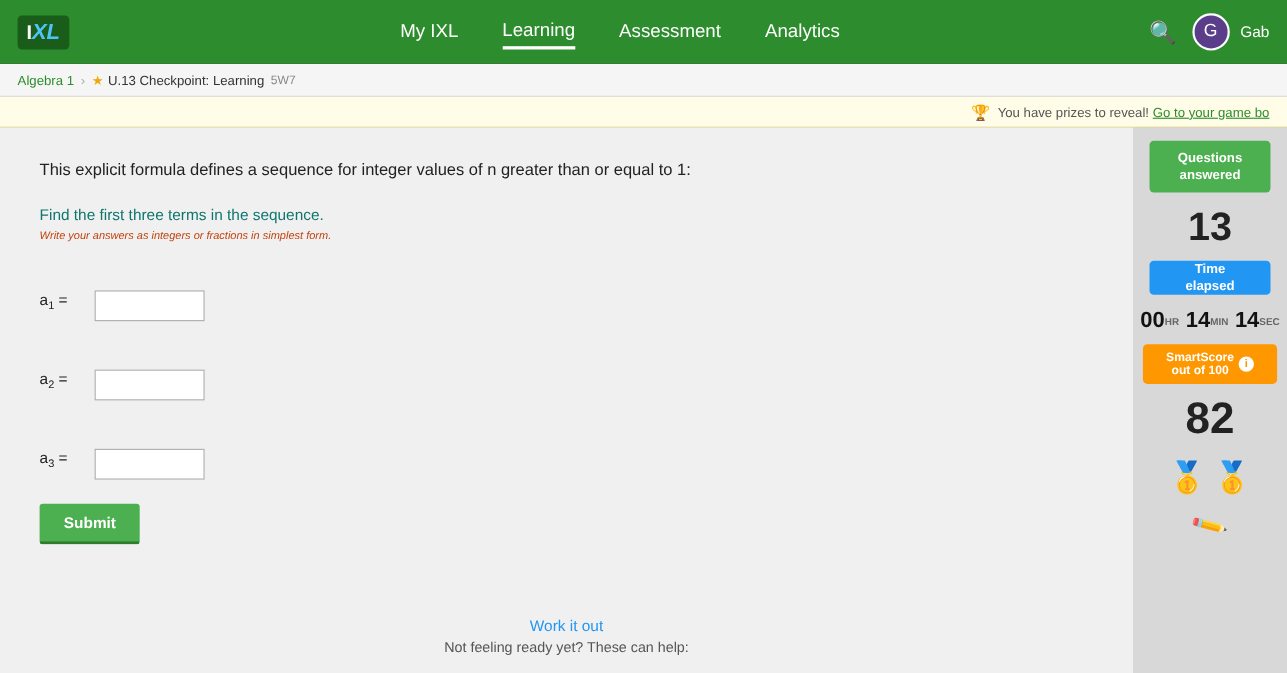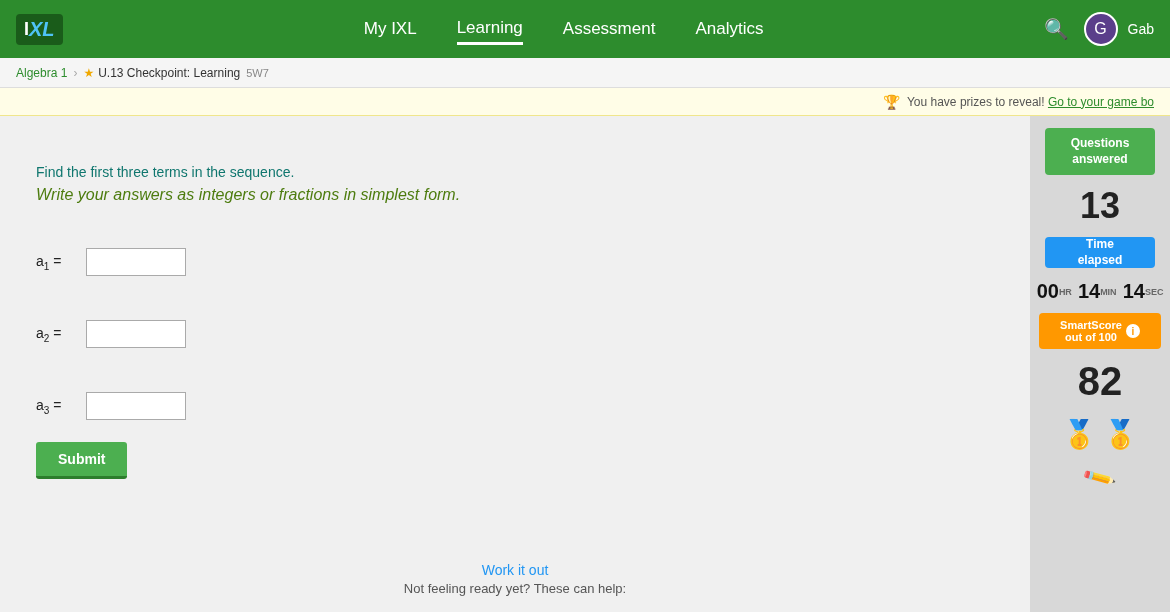--- a/index.html
+++ b/index.html
@@ -191,28 +191,28 @@
       font-size: 11px;
       vertical-align: super;
     }
     .find-text {
       font-size: 14px;
       color: #0f766e;
       margin-bottom: 6px;
       margin-top: 20px;
     }
     .write-text {
-      font-size: 16px;
-      color: #4d7c0f;
+      font-size: 10px;
+      color: #c2410c;
       font-style: italic;
       margin-bottom: 20px;
     }
     .answer-row {
       display: flex;
-      align-items: center;
+      align-items: flex-start;
       margin-bottom: 14px;
       font-size: 14px;
       color: #222;
       margin-top: 44px;
     }
     .answer-label {
       min-width: 50px;
       font-size: 14px;
     }
     .answer-label sub {
@@ -417,20 +417,21 @@
   <span class="prize-icon">🏆</span>
   <span>You have prizes to reveal!</span>
   &nbsp;
   <a class="prize-link">Go to your game bo</a>
 </div>
 
 <div class="main-area">
 
   <div class="question-panel">
 
+    <p class="question-text">This explicit formula defines a sequence for integer values of n greater than or equal to 1:</p>
 
 
     <p class="find-text">Find the first three terms in the sequence.</p>
     <p class="write-text">Write your answers as integers or fractions in simplest form.</p>
 
     <div class="answer-row">
       <span class="answer-label">a<sub>1</sub> =</span>
       <input class="answer-input" type="text" style="">
     </div>
     <div class="answer-row">

